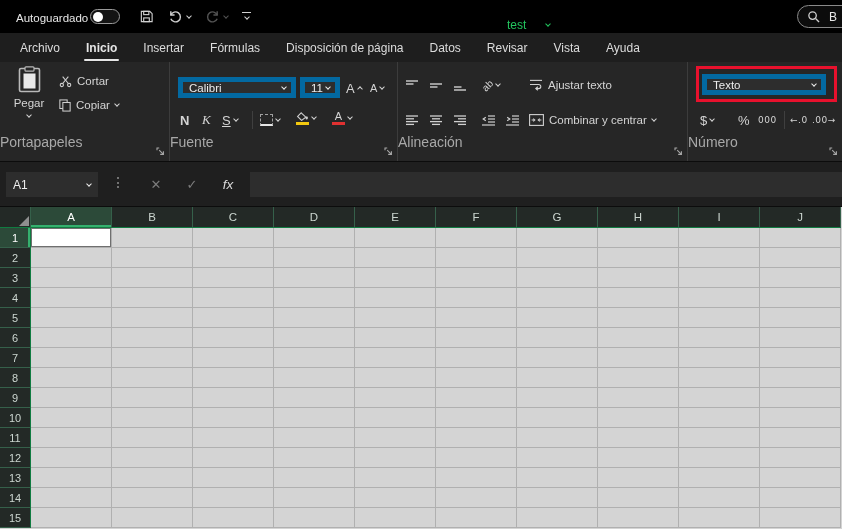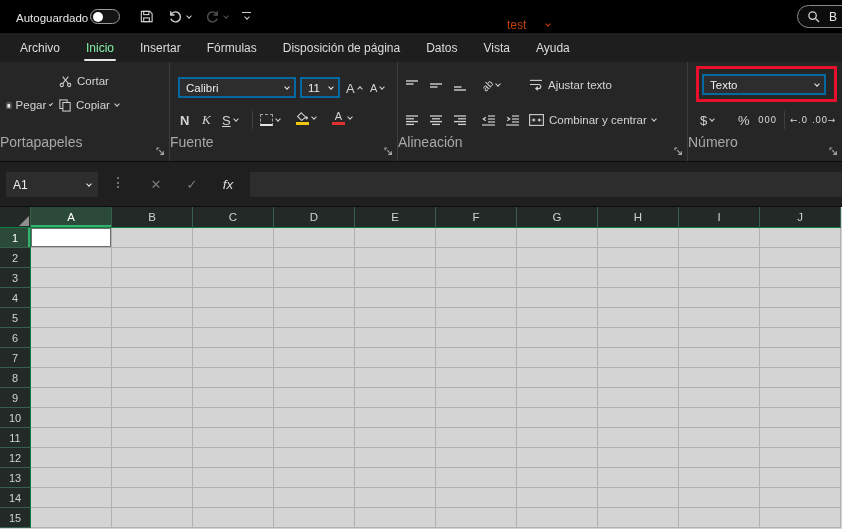--- a/index.html
+++ b/index.html
@@ -11,41 +11,41 @@
   .titlebar{position:absolute;top:0;left:0;width:100%;height:33px;background:var(--titlebar-bg,#000);display:flex;align-items:center;color:#e6e6e6}
   .autosave{display:flex;align-items:flex-end;gap:2px;margin-left:16px;font-size:11.5px}
   .toggle{width:30px;height:15px;border:1px solid #9a9a9a;border-radius:8px;display:flex;align-items:center;padding:1px;background:#141414}
   .knob{width:10px;height:10px;border-radius:50%;background:#fff;margin-left:1px}
   .qat{display:flex;align-items:center;gap:4px;margin-left:14px}
   .qat-btn{display:flex;align-items:center;gap:4px;color:#d0d0d0;padding:3px 5px}
   .qat-btn.dim{opacity:.4}
   .chev{display:inline-block;width:5px;height:5px;border-right:1.3px solid currentColor;border-bottom:1.3px solid currentColor;transform:rotate(45deg);margin-bottom:2px}
   .chev.tiny{width:4px;height:4px}
   .chev.up{transform:rotate(225deg);margin-bottom:-1px}
-  .doc-title{position:absolute;left:507px;top:0;height:50px;display:flex;align-items:center;gap:20px;font-size:12px;color:#c2410c}
+  .doc-title{position:absolute;left:507px;top:0;height:50px;display:flex;align-items:center;gap:20px;font-size:12px;color:#22c55e}
   .search-pill{position:absolute;left:797px;top:5px;width:60px;height:23px;border:1px solid #8a8a8a;border-radius:12px;display:flex;align-items:center;gap:9px;padding-left:9px;font-size:12px;color:#e6e6e6;background:#0c0c0c}
   .bar-ic{display:flex;flex-direction:column;align-items:center;gap:2.5px}
   .bar-ic i{width:9px;height:1.4px;background:#d0d0d0}
 
   
   .tabrow{position:absolute;top:33px;left:0;width:100%;height:29px;background:#1e1e1e;display:flex;align-items:stretch;padding-left:7px}
   .tab{position:relative;display:flex;align-items:center;padding:0 13px;font-size:12px;color:#dcdcdc}
-  .tab.active{color:#86efac;font-weight:400}
+  .tab.active{color:#e5e5e5;font-weight:700}
   .tab.active::after{content:"";position:absolute;left:11px;right:11px;bottom:1px;height:2.5px;background:#e6e6e6;border-radius:2px}
 
   
   .ribbon{position:absolute;top:62px;left:0;width:100%;height:99px;background:var(--ribbon-bg,#262626)}
   .group{position:absolute;top:0;height:99px;border-right:1px solid #3c3c3c}
   .grouplabel{position:absolute;bottom:11px;left:0;width:100%;font-size:14px;color:#a8a8a8}
   .launcher{position:absolute;right:3px;bottom:4px;width:12px;height:12px;display:flex;align-items:center;justify-content:center}
   .rbtn{position:absolute;display:flex;align-items:center;gap:5px;color:#d4d4d4;font-size:11.5px;height:22px;padding:0 3px;white-space:nowrap}
   .icbtn{position:absolute;display:flex;align-items:center;justify-content:center;gap:3px;height:22px;color:#d4d4d4}
-  .combo{position:absolute;height:21px;background:#2d2d2d;border:2px solid #0369a1;display:flex;align-items:center;justify-content:space-between;padding:0 5px 0 6px;font-size:11.5px;color:#ececec}
+  .combo{position:absolute;height:21px;background:#2d2d2d;border:5px solid #0369a1;display:flex;align-items:center;justify-content:space-between;padding:0 5px 0 6px;font-size:11.5px;color:#ececec}
   .vsep{position:absolute;width:1px;height:18px;background:#3f3f3f}
-  .paste-btn{position:absolute;left:6px;top:4px;width:46px;height:78px;display:flex;flex-direction:row;align-items:center;justify-content:flex-start;gap:4px;color:#d4d4d4;font-size:11.5px}
+  .paste-btn{position:absolute;left:6px;top:4px;width:46px;height:78px;display:flex;flex-direction:column;align-items:center;justify-content:flex-start;gap:4px;color:#d4d4d4;font-size:11.5px}
   .fmtN{font-weight:700;font-size:13px}
   .fmtK{font-style:italic;font-size:13px;font-family:"Liberation Serif",serif}
   .fmtS{font-size:13px;text-decoration:underline}
   .bigA{font-size:13px;color:#d4d4d4}
   .colorbar{display:block;width:13px;height:3px;margin-top:1px}
   .fillbar{background:var(--fill-yellow,#f2c80f)}
   .fontbar{background:var(--font-red,#e03131)}
   .borders-ic{width:13px;height:12px;border:1px dashed #a0a0a0;border-bottom:2px solid #e6e6e6}
   .orient{display:inline-block;transform:rotate(-45deg);font-size:10px;color:#d4d4d4}
   .stackcol{display:flex;flex-direction:column;align-items:center;line-height:1}
@@ -138,20 +138,21 @@
     </div>
   </div>
 
   <div class="tabrow">
       <div class="tab">Archivo</div>
       <div class="tab active">Inicio</div>
       <div class="tab">Insertar</div>
       <div class="tab">Fórmulas</div>
       <div class="tab">Disposición de página</div>
       <div class="tab">Datos</div>
+      <div class="tab">Revisar</div>
       <div class="tab">Vista</div>
       <div class="tab">Ayuda</div>
     </div>
 
   <div class="ribbon">
 
     <div class="group" style="left:0;width:170px">
       <button class="paste-btn">
         <svg width="23" height="27" viewBox="0 0 23 27">
             <rect x="1.5" y="2.5" width="20" height="23" rx="1.5" fill="none" stroke="#b9b9b9" stroke-width="1.6"></rect>

